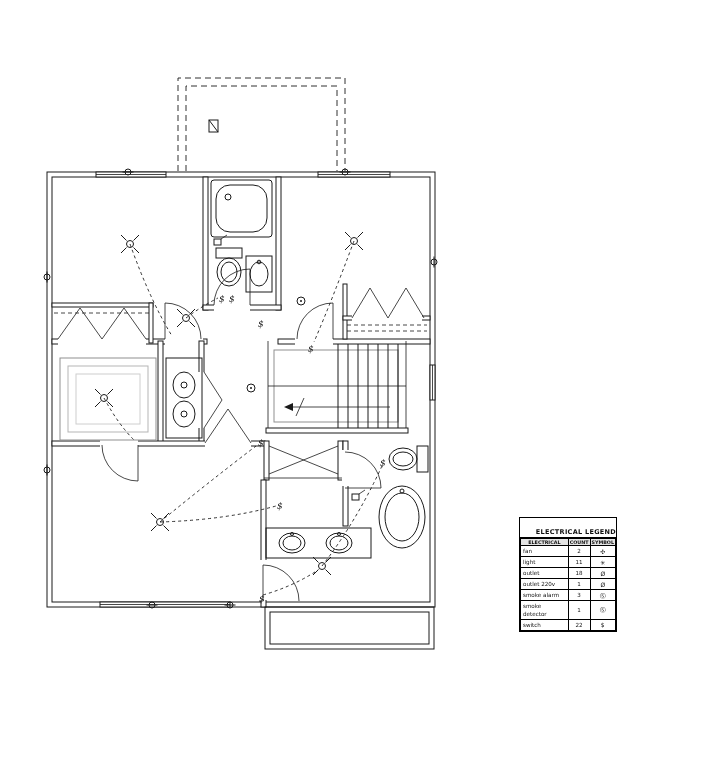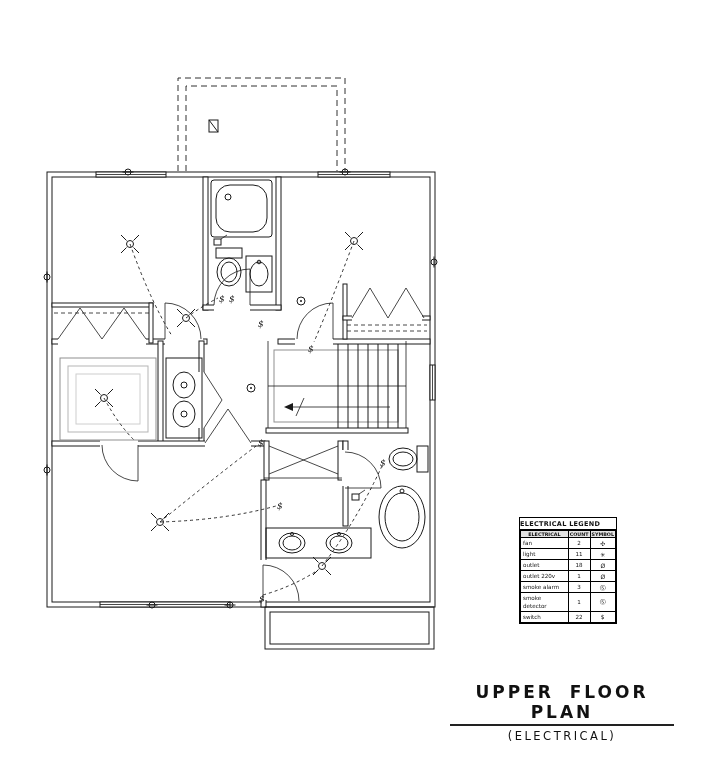--- a/index.html
+++ b/index.html
@@ -20,22 +20,22 @@
   .plan-svg .g2{stroke:#b5b5b5;}
   .plan-svg .g3{stroke:#cecece;}
   .plan-svg text{fill:#111;stroke:none;font-family:"DejaVu Serif",serif;
                  font-style:italic;font-size:9px;}
   .plan-svg .arrowhead{fill:#1a1a1a;stroke:none;}
   .plan-svg .dot{fill:#1a1a1a;stroke:none;}
 
   
   .legend{position:absolute;left:519px;top:517px;width:96px;background:#fff;
           border:1px solid #000;}
-  .legend .legend-title{font-size:6.5px;font-weight:bold;text-align:left;
-          letter-spacing:.3px;border-bottom:1px solid #000;padding:1.5px 0;}
+  .legend .legend-title{font-size:6.5px;font-weight:bold;text-align:right;
+          letter-spacing:.3px;border-bottom:1px solid #000;padding:1.5px 0;margin-top:8px;}
   .legend table{width:100%;border-collapse:collapse;}
   .legend th{background:#e4e4e4;font-size:4.8px;border:1px solid #000;
           padding:.5px 1px;font-weight:bold;}
   .legend td{font-size:5.6px;border:1px solid #000;padding:.5px 2px;line-height:1.5;}
   .legend td.c{text-align:center;width:16px;}
   .legend td.s{text-align:center;width:20px;font-size:6px;}
 
   
   .plan-title{position:absolute;left:450px;top:682px;width:224px;text-align:center;}
   .plan-title .main{display:inline-block;font-size:17px;font-weight:600;
@@ -368,18 +368,14 @@
       </tr>
       <tr>
         <td>switch</td>
         <td class="c">22</td>
         <td class="s">$</td>
       </tr>
     </tbody>
       </table>
   </div>
 
-  <div class="plan-title">
-    <div class="main">UPPER FLOOR PLAN</div>
-    <div class="sub">(ELECTRICAL)</div>
-  </div>
 
 </div>
 
 </body></html>

